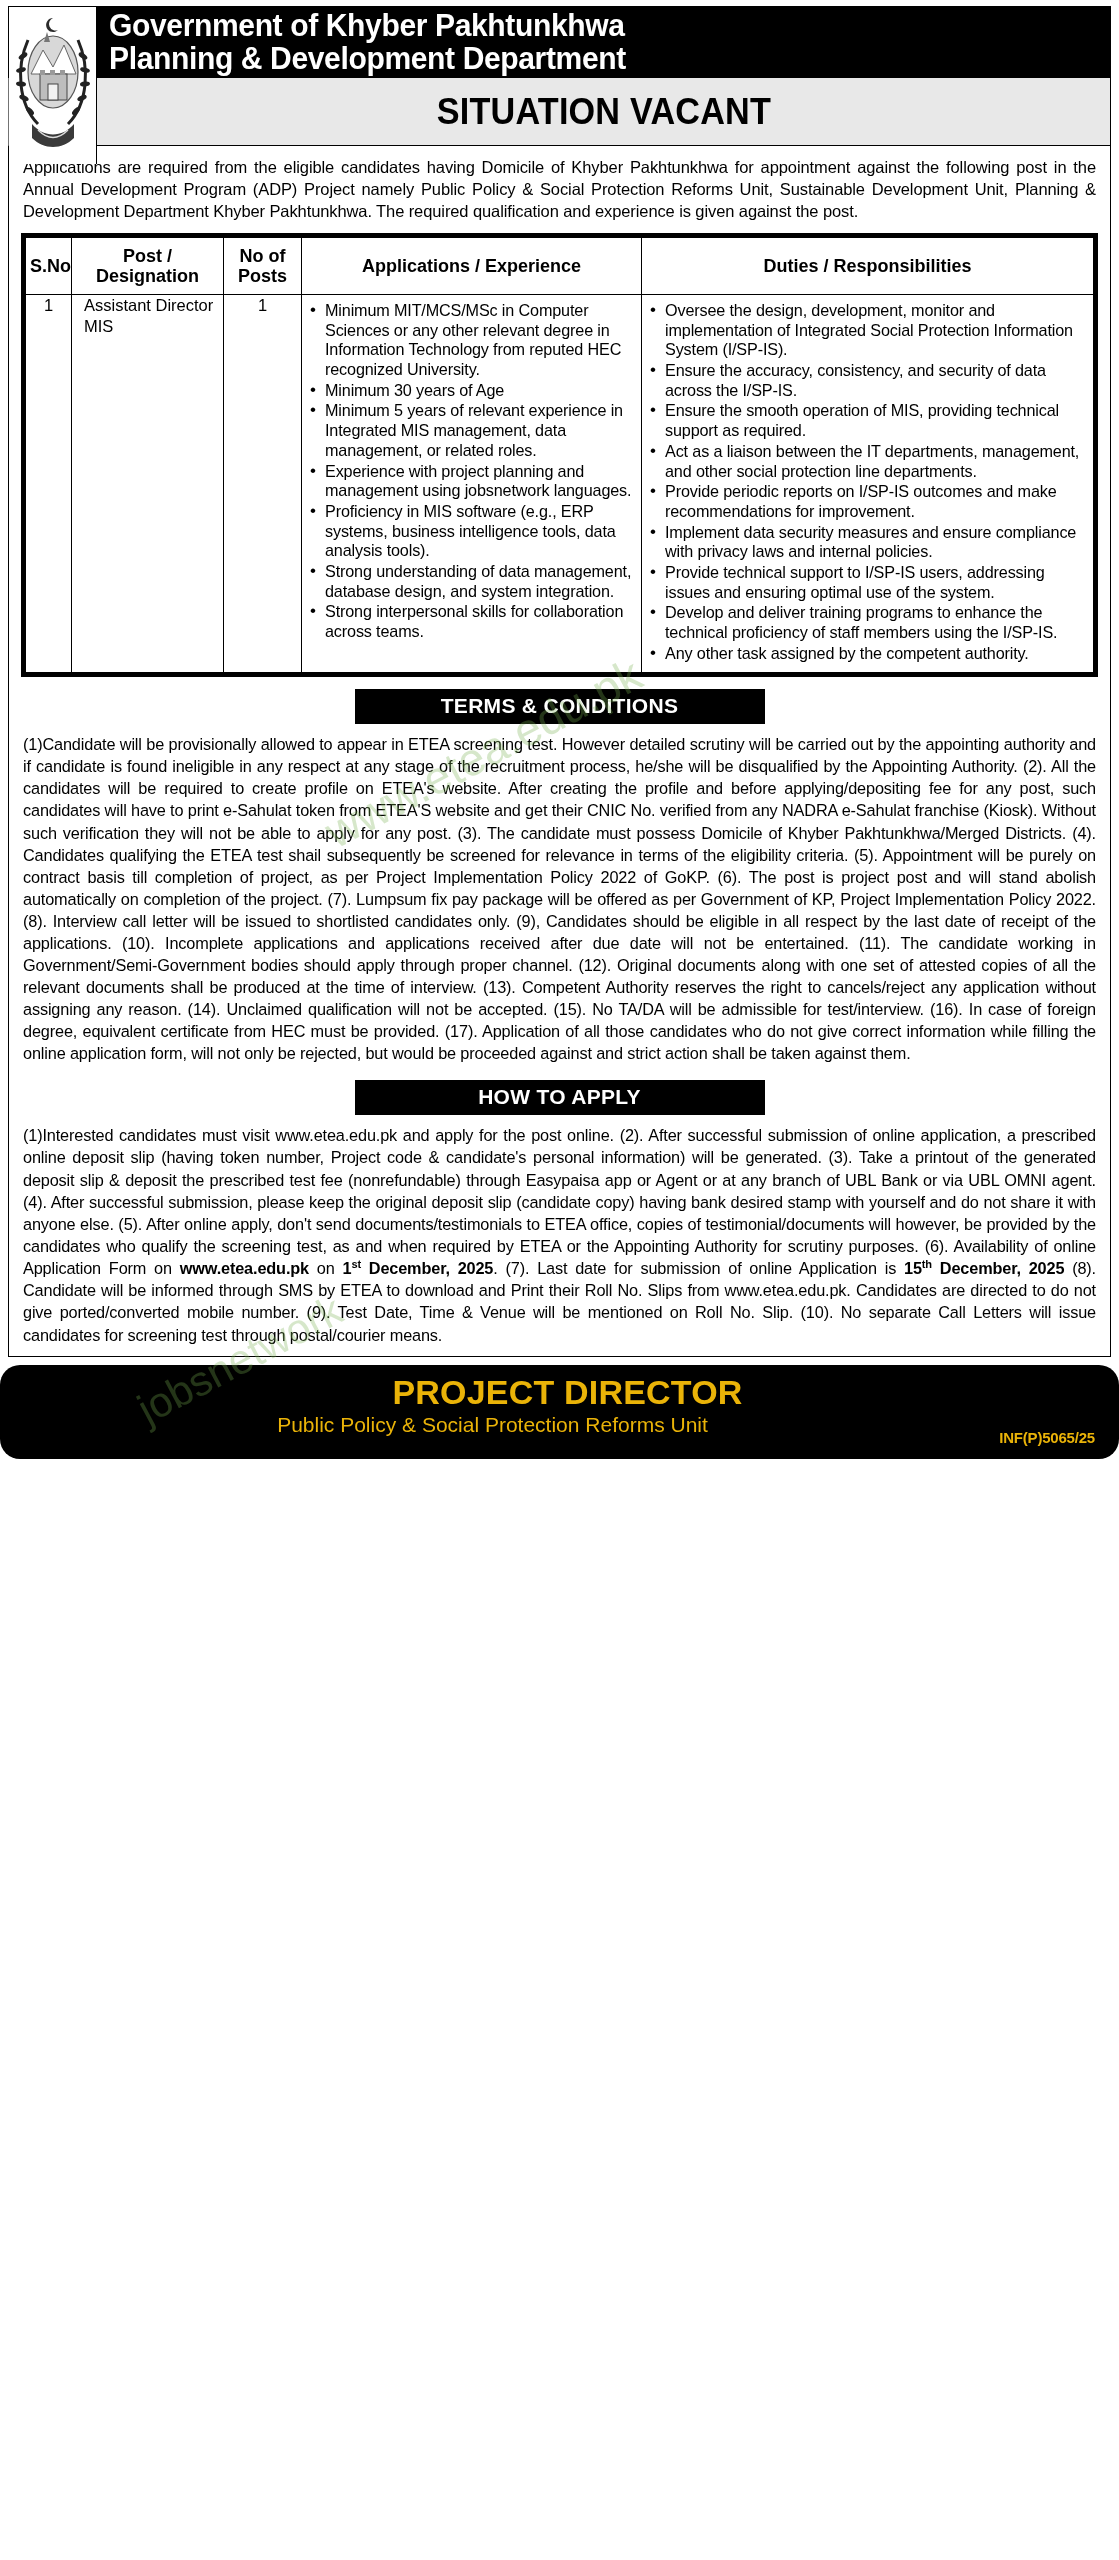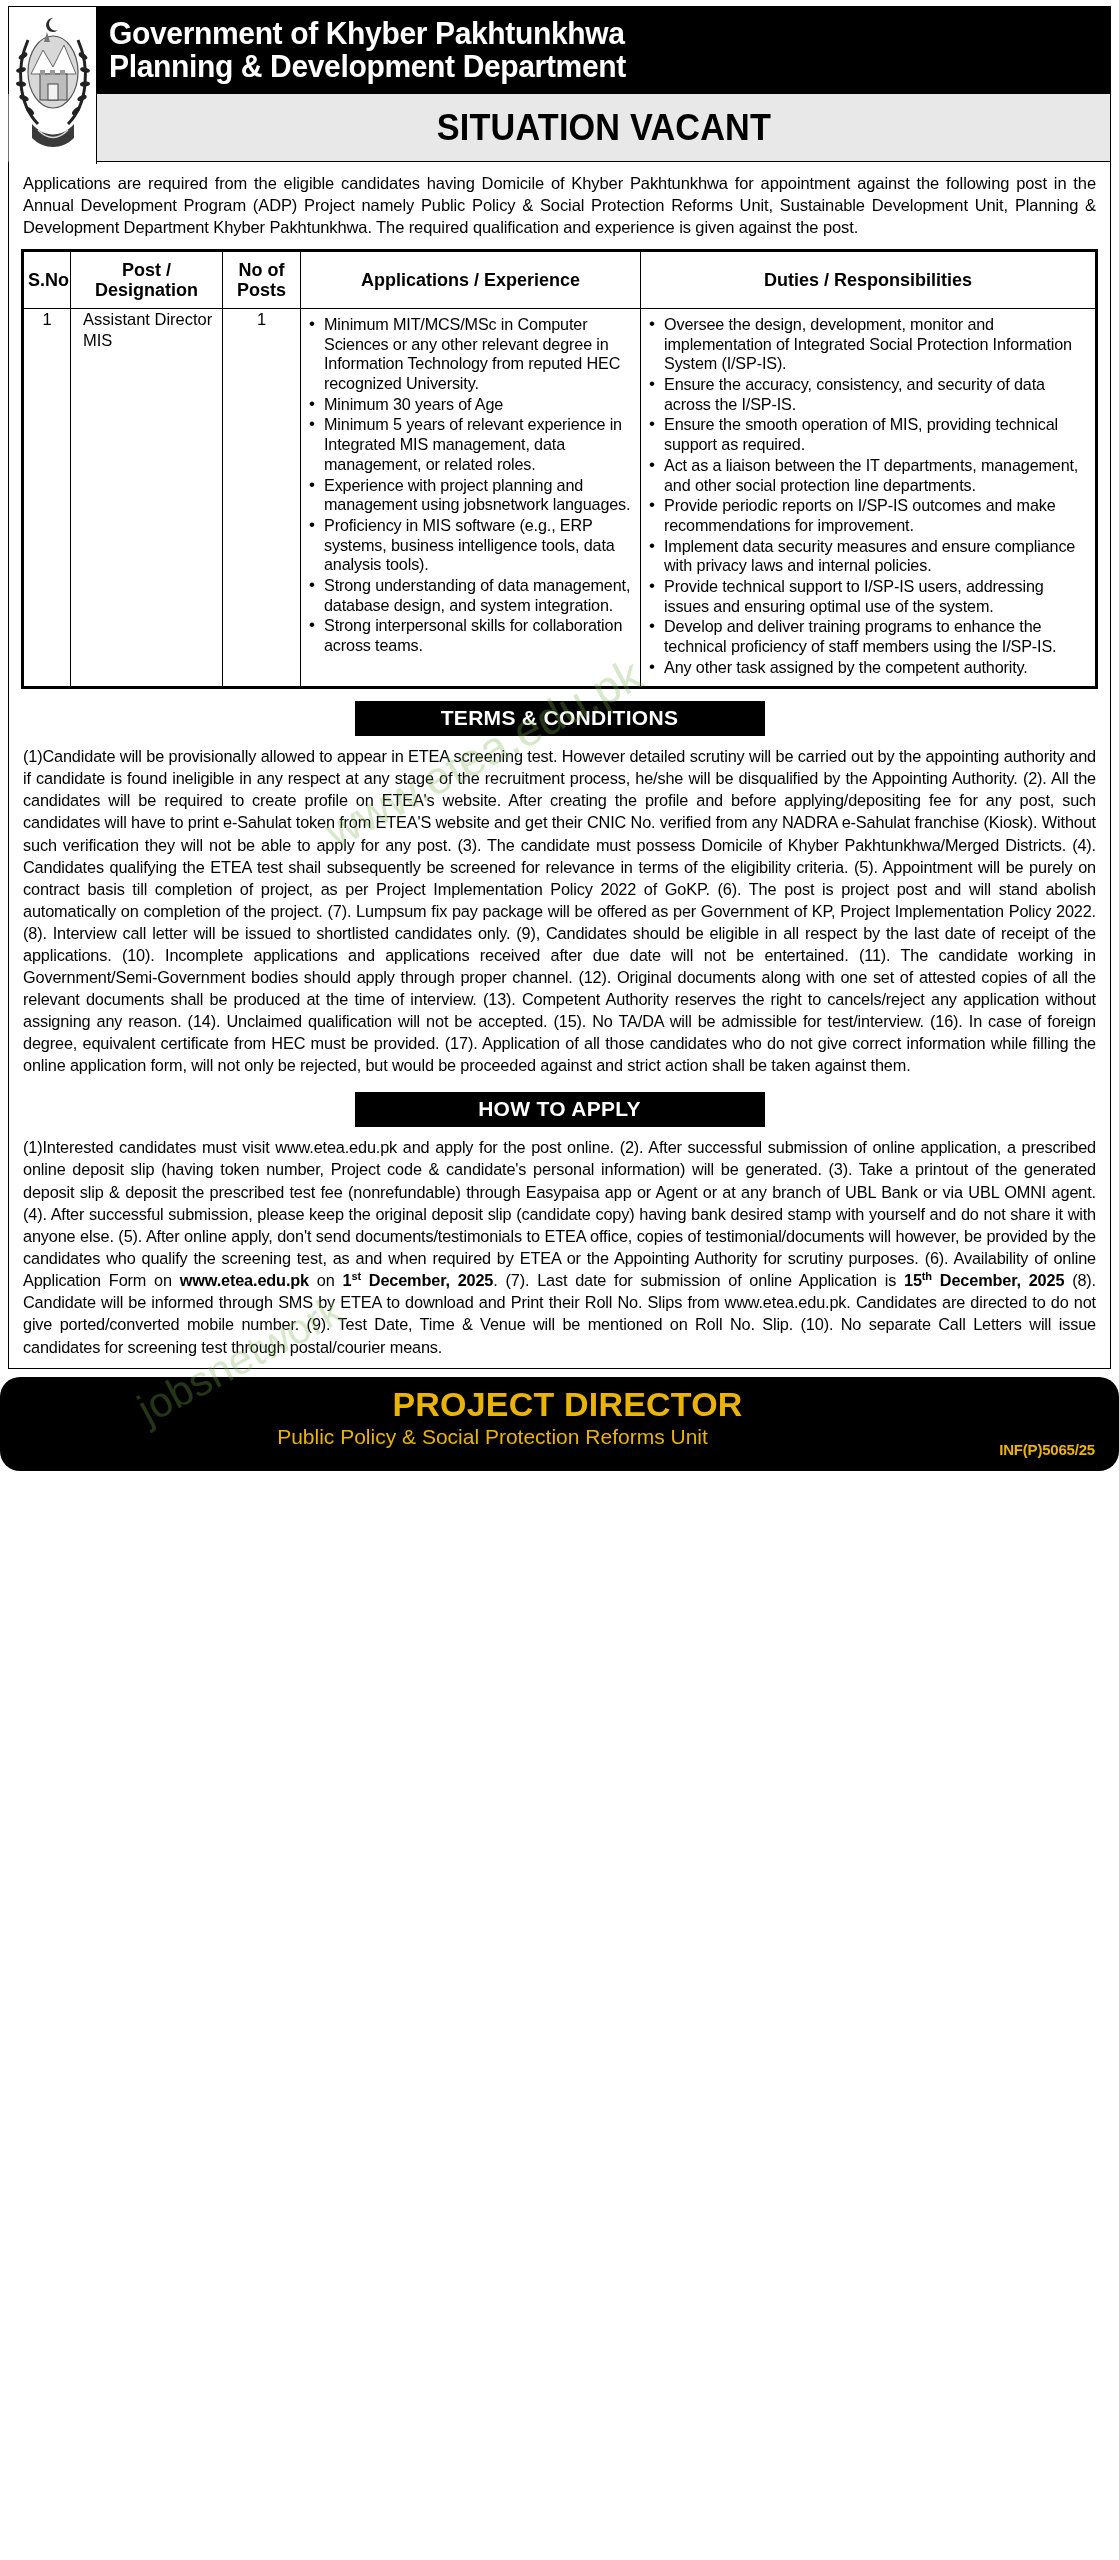--- a/index.html
+++ b/index.html
@@ -13,21 +13,21 @@
     min-height: 2560px;
     padding: 6px 8px 0 8px;
     color: #000;
   }
 
   
   .header-band {
     display: flex;
     align-items: stretch;
     background: #000;
-    height: 88px;
+    height: 72px;
     border: 1px solid #000;
   }
   .crest-box {
     width: 88px;
     background: #ffffff;
     border-right: 1px solid #000;
     display: flex;
     align-items: center;
     justify-content: center;
     flex: 0 0 88px;
@@ -88,21 +88,21 @@
     text-justify: inter-word;
     letter-spacing: -0.1px;
     padding: 3px 2px 10px 2px;
   }
 
   
   table.vac {
     width: 100%;
     border-collapse: collapse;
     table-layout: fixed;
-    border: 3px solid #000000;
+    border: 5px solid #000000;
     padding-left: 28px;
   }
   table.vac th, table.vac td {
     border: 1px solid #000;
     vertical-align: top;
   }
   table.vac thead th {
     text-align: center;
     vertical-align: middle;
     font-size: 18px;

